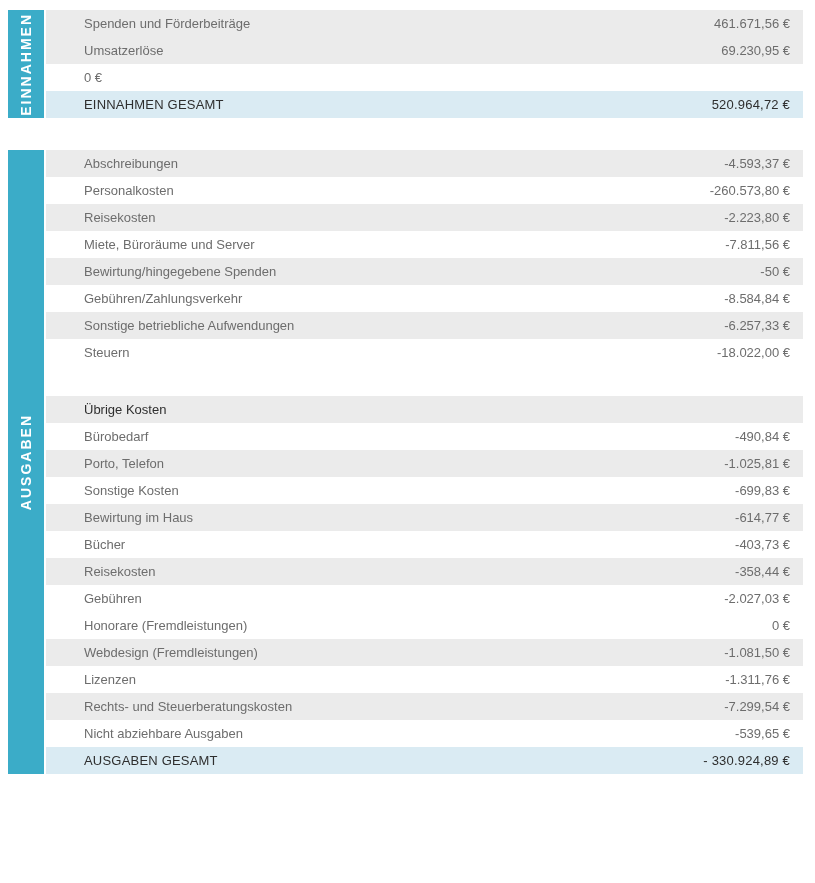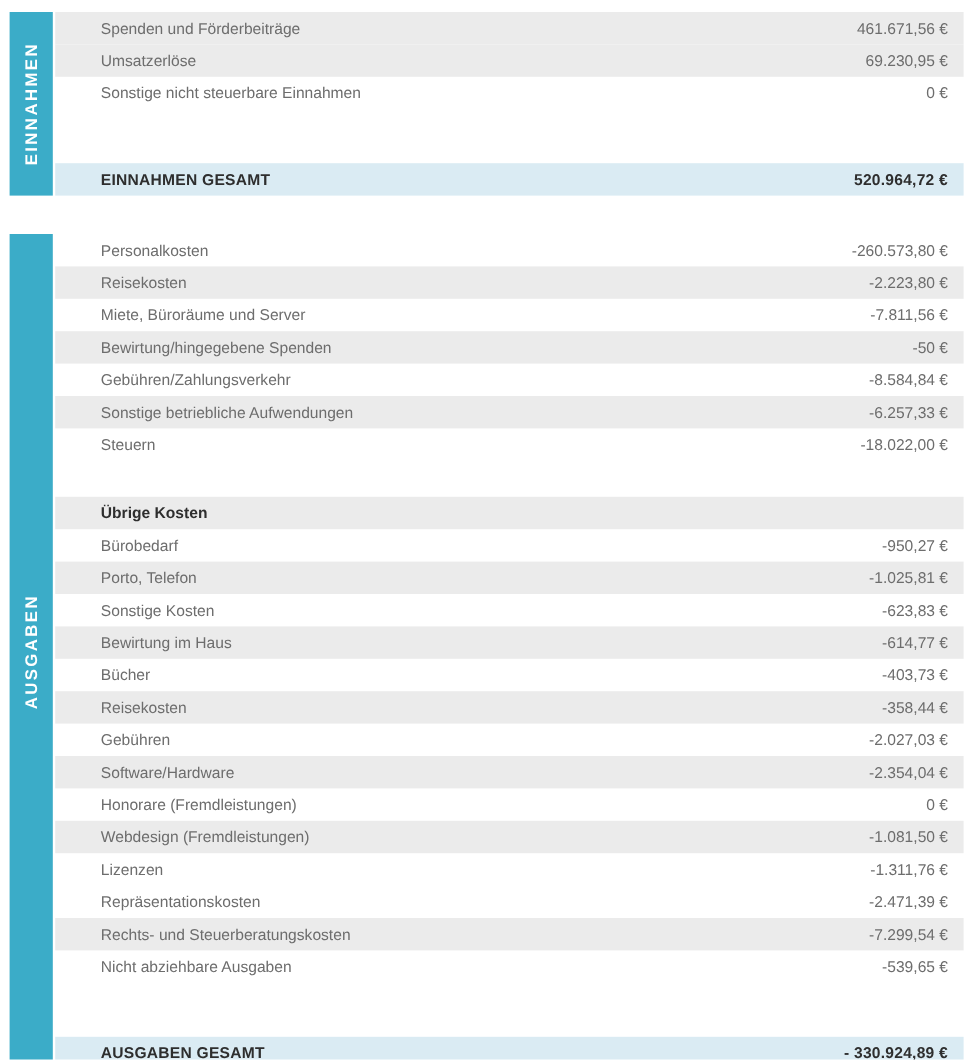--- a/index.html
+++ b/index.html
@@ -55,27 +55,26 @@
     align-items:center;
     justify-content:space-between;
     padding:0 13px 0 38px;
     font-size:13px;
     color:var(--text);
     background:transparent;
   }
   .row.gray{background:var(--row-alt);}
   .row.total{
     background:var(--total-row);
-    font-weight:700;
+    font-weight:400;
     color:var(--text-strong);
     letter-spacing:0.2px;
-    margin-top:45px;
   }
   .row.bold{
-    font-weight:700;
+    font-weight:400;
     color:var(--text-strong);
   }
   .row.spacer{height:30px;background:transparent;}
   .label{white-space:nowrap;}
   .value{white-space:nowrap;}
 </style>
 </head>
 <body>
 
 <div id="report">
@@ -86,34 +85,37 @@
       <div class="rows">
         <div class="row gray">
           <span class="label">Spenden und Förderbeiträge</span>
           <span class="value">461.671,56 €</span>
         </div>
         <div class="row gray">
           <span class="label">Umsatzerlöse</span>
           <span class="value">69.230,95 €</span>
         </div>
         <div class="row white">
-          <span class="label">Sonstige nicht steuerbare Einnahmen</span>
           <span class="value">0 €</span>
         </div>
         <div class="row total">
           <span class="label">EINNAHMEN GESAMT</span>
           <span class="value">520.964,72 €</span>
         </div>
       </div>
     </section>
     <section class="section">
       <div class="bar">
         <span class="bar-text">AUSGABEN</span>
       </div>
       <div class="rows">
+        <div class="row gray">
+          <span class="label">Abschreibungen</span>
+          <span class="value">-4.593,37 €</span>
+        </div>
         <div class="row white">
           <span class="label">Personalkosten</span>
           <span class="value">-260.573,80 €</span>
         </div>
         <div class="row gray">
           <span class="label">Reisekosten</span>
           <span class="value">-2.223,80 €</span>
         </div>
         <div class="row white">
           <span class="label">Miete, Büroräume und Server</span>
@@ -135,65 +137,57 @@
           <span class="label">Steuern</span>
           <span class="value">-18.022,00 €</span>
         </div>
         <div class="row spacer"></div>
         <div class="row gray bold">
           <span class="label">Übrige Kosten</span>
           <span class="value"></span>
         </div>
         <div class="row white">
           <span class="label">Bürobedarf</span>
-          <span class="value">-950,27 €</span>
+          <span class="value">-490,84 €</span>
         </div>
         <div class="row gray">
           <span class="label">Porto, Telefon</span>
           <span class="value">-1.025,81 €</span>
         </div>
         <div class="row white">
           <span class="label">Sonstige Kosten</span>
-          <span class="value">-623,83 €</span>
+          <span class="value">-699,83 €</span>
         </div>
         <div class="row gray">
           <span class="label">Bewirtung im Haus</span>
           <span class="value">-614,77 €</span>
         </div>
         <div class="row white">
           <span class="label">Bücher</span>
           <span class="value">-403,73 €</span>
         </div>
         <div class="row gray">
           <span class="label">Reisekosten</span>
           <span class="value">-358,44 €</span>
         </div>
         <div class="row white">
           <span class="label">Gebühren</span>
           <span class="value">-2.027,03 €</span>
         </div>
-        <div class="row gray">
-          <span class="label">Software/Hardware</span>
-          <span class="value">-2.354,04 €</span>
-        </div>
         <div class="row white">
           <span class="label">Honorare (Fremdleistungen)</span>
           <span class="value">0 €</span>
         </div>
         <div class="row gray">
           <span class="label">Webdesign (Fremdleistungen)</span>
           <span class="value">-1.081,50 €</span>
         </div>
         <div class="row white">
           <span class="label">Lizenzen</span>
           <span class="value">-1.311,76 €</span>
-        </div>
-        <div class="row white">
-          <span class="label">Repräsentationskosten</span>
-          <span class="value">-2.471,39 €</span>
         </div>
         <div class="row gray">
           <span class="label">Rechts- und Steuerberatungskosten</span>
           <span class="value">-7.299,54 €</span>
         </div>
         <div class="row white">
           <span class="label">Nicht abziehbare Ausgaben</span>
           <span class="value">-539,65 €</span>
         </div>
         <div class="row total">

